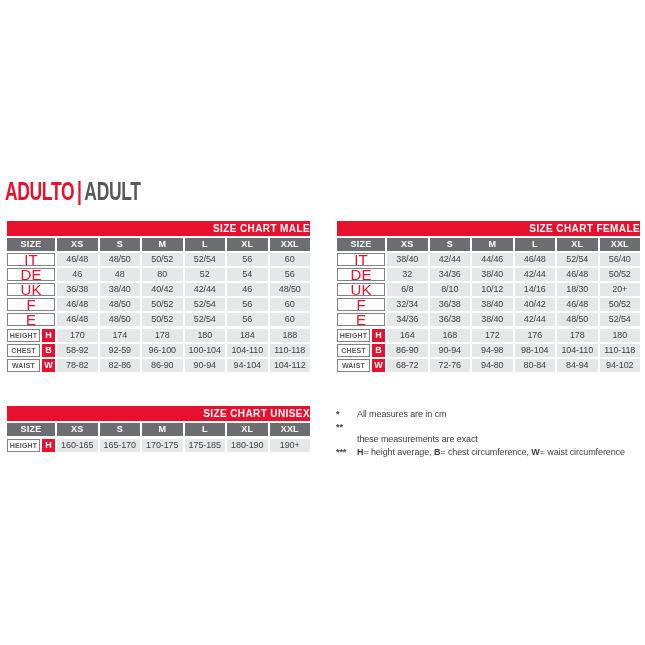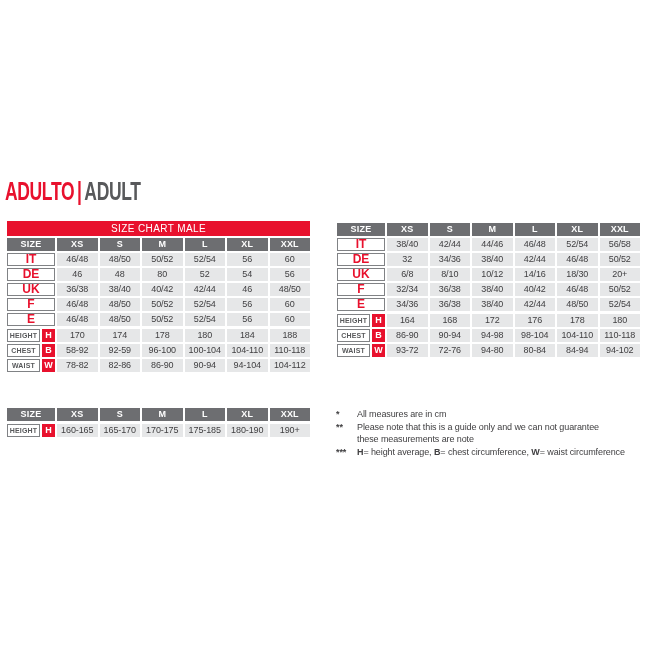--- a/index.html
+++ b/index.html
@@ -17,29 +17,29 @@
   
   .heading{position:absolute;left:5px;top:179px;white-space:nowrap;line-height:24px;height:24px}
   .heading-inner{display:inline-block;transform:scaleX(.70);transform-origin:0 50%;
     font-size:25px;font-weight:700;letter-spacing:-.5px}
   .h-primary{color:var(--red)}
   .h-sep{color:var(--red);font-weight:700;padding:0 4px}
   .h-secondary{color:var(--sec)}
   
   .chart{position:absolute;width:303px}
   .chart-title{height:15px;line-height:15px;background:var(--red);color:#fff;
-    text-align:center;font-weight:400;font-size:10px;letter-spacing:.4px}
+    text-align:right;font-weight:700;font-size:10px;letter-spacing:.4px}
   .grid{display:grid;grid-template-columns:48px repeat(6,1fr);gap:2px;margin-top:2px}
   .grid.measures{margin-top:3px}
   .c{height:13px;line-height:13px;text-align:center;font-size:9px;overflow:hidden}
   .c.hd{background:var(--hdr);color:#fff;font-weight:700;letter-spacing:.2px}
   .c.dt{background:var(--cell);color:var(--txt);font-size:9px;letter-spacing:-.1px}
   .c.dt.em{font-weight:400}
   .c.lbl{background:#fff;border:1px solid var(--brd);line-height:11px;
-    color:var(--red);font-weight:700;font-size:12px}
+    color:var(--red);font-weight:400;font-size:15px}
   .c.measure-first{display:flex;gap:2px;background:transparent;overflow:visible}
   .mlabel{flex:1;border:1px solid var(--brd);background:#fff;color:var(--sec);
     font-weight:700;font-size:7px;line-height:11px;letter-spacing:.2px;text-align:center}
   .mletter{width:13px;background:var(--red);color:#fff;font-weight:700;
     font-size:9px;line-height:13px;text-align:center}
   
   .footnotes{position:absolute;left:336px;top:408px;width:308px;
     color:var(--txt);font-size:9px;line-height:12.5px;letter-spacing:-.1px}
   .fn{display:flex}
   .fn .mk{width:21px;font-weight:700;flex:none}
@@ -128,35 +128,36 @@
       </div>
       <div class="c dt">78-82</div>
       <div class="c dt">82-86</div>
       <div class="c dt">86-90</div>
       <div class="c dt">90-94</div>
       <div class="c dt">94-104</div>
       <div class="c dt">104-112</div>
     </div>
   </div>
 <div class="chart" style="left:337px;top:221px">
+    <div class="chart-title">SIZE CHART FEMALE</div>
     <div class="grid">
       <div class="c hd">SIZE</div>
       <div class="c hd">XS</div>
       <div class="c hd">S</div>
       <div class="c hd">M</div>
       <div class="c hd">L</div>
       <div class="c hd">XL</div>
       <div class="c hd">XXL</div>
       <div class="c lbl">IT</div>
       <div class="c dt">38/40</div>
       <div class="c dt">42/44</div>
       <div class="c dt">44/46</div>
       <div class="c dt">46/48</div>
       <div class="c dt">52/54</div>
-      <div class="c dt">56/58</div>
+      <div class="c dt">56/40</div>
       <div class="c lbl">DE</div>
       <div class="c dt">32</div>
       <div class="c dt">34/36</div>
       <div class="c dt">38/40</div>
       <div class="c dt">42/44</div>
       <div class="c dt">46/48</div>
       <div class="c dt">50/52</div>
       <div class="c lbl">UK</div>
       <div class="c dt">6/8</div>
       <div class="c dt">8/10</div>
@@ -197,29 +198,30 @@
       <div class="c dt">86-90</div>
       <div class="c dt">90-94</div>
       <div class="c dt">94-98</div>
       <div class="c dt">98-104</div>
       <div class="c dt">104-110</div>
       <div class="c dt">110-118</div>
       <div class="c measure-first">
         <div class="mlabel">WAIST</div>
         <div class="mletter">W</div>
       </div>
-      <div class="c dt">93-72</div>
+      <div class="c dt">68-72</div>
       <div class="c dt">72-76</div>
       <div class="c dt">94-80</div>
       <div class="c dt">80-84</div>
       <div class="c dt">84-94</div>
       <div class="c dt">94-102</div>
     </div>
   </div>
 <div class="chart" style="left:7px;top:406px">
+    <div class="chart-title">SIZE CHART UNISEX</div>
     <div class="grid">
       <div class="c hd">SIZE</div>
       <div class="c hd">XS</div>
       <div class="c hd">S</div>
       <div class="c hd">M</div>
       <div class="c hd">L</div>
       <div class="c hd">XL</div>
       <div class="c hd">XXL</div>
     </div>
     <div class="grid measures">
@@ -236,19 +238,19 @@
     </div>
   </div>
 
 <div class="footnotes">
     <div class="fn">
       <div class="mk">*</div>
       <div class="tx"><span>All measures are in cm</span></div>
     </div>
     <div class="fn">
       <div class="mk">**</div>
-      <div class="tx"><span>Please note that this is a guide only and we can not guarantee</span><br><span>these measurements are note</span></div>
+      <div class="tx"><br><span>these measurements are exact</span></div>
     </div>
     <div class="fn">
       <div class="mk">***</div>
       <div class="tx"><b>H</b><span>= height average, </span><b>B</b><span>= chest circumference, </span><b>W</b><span>= waist circumference</span></div>
     </div>
   </div>
 
 </body></html>

